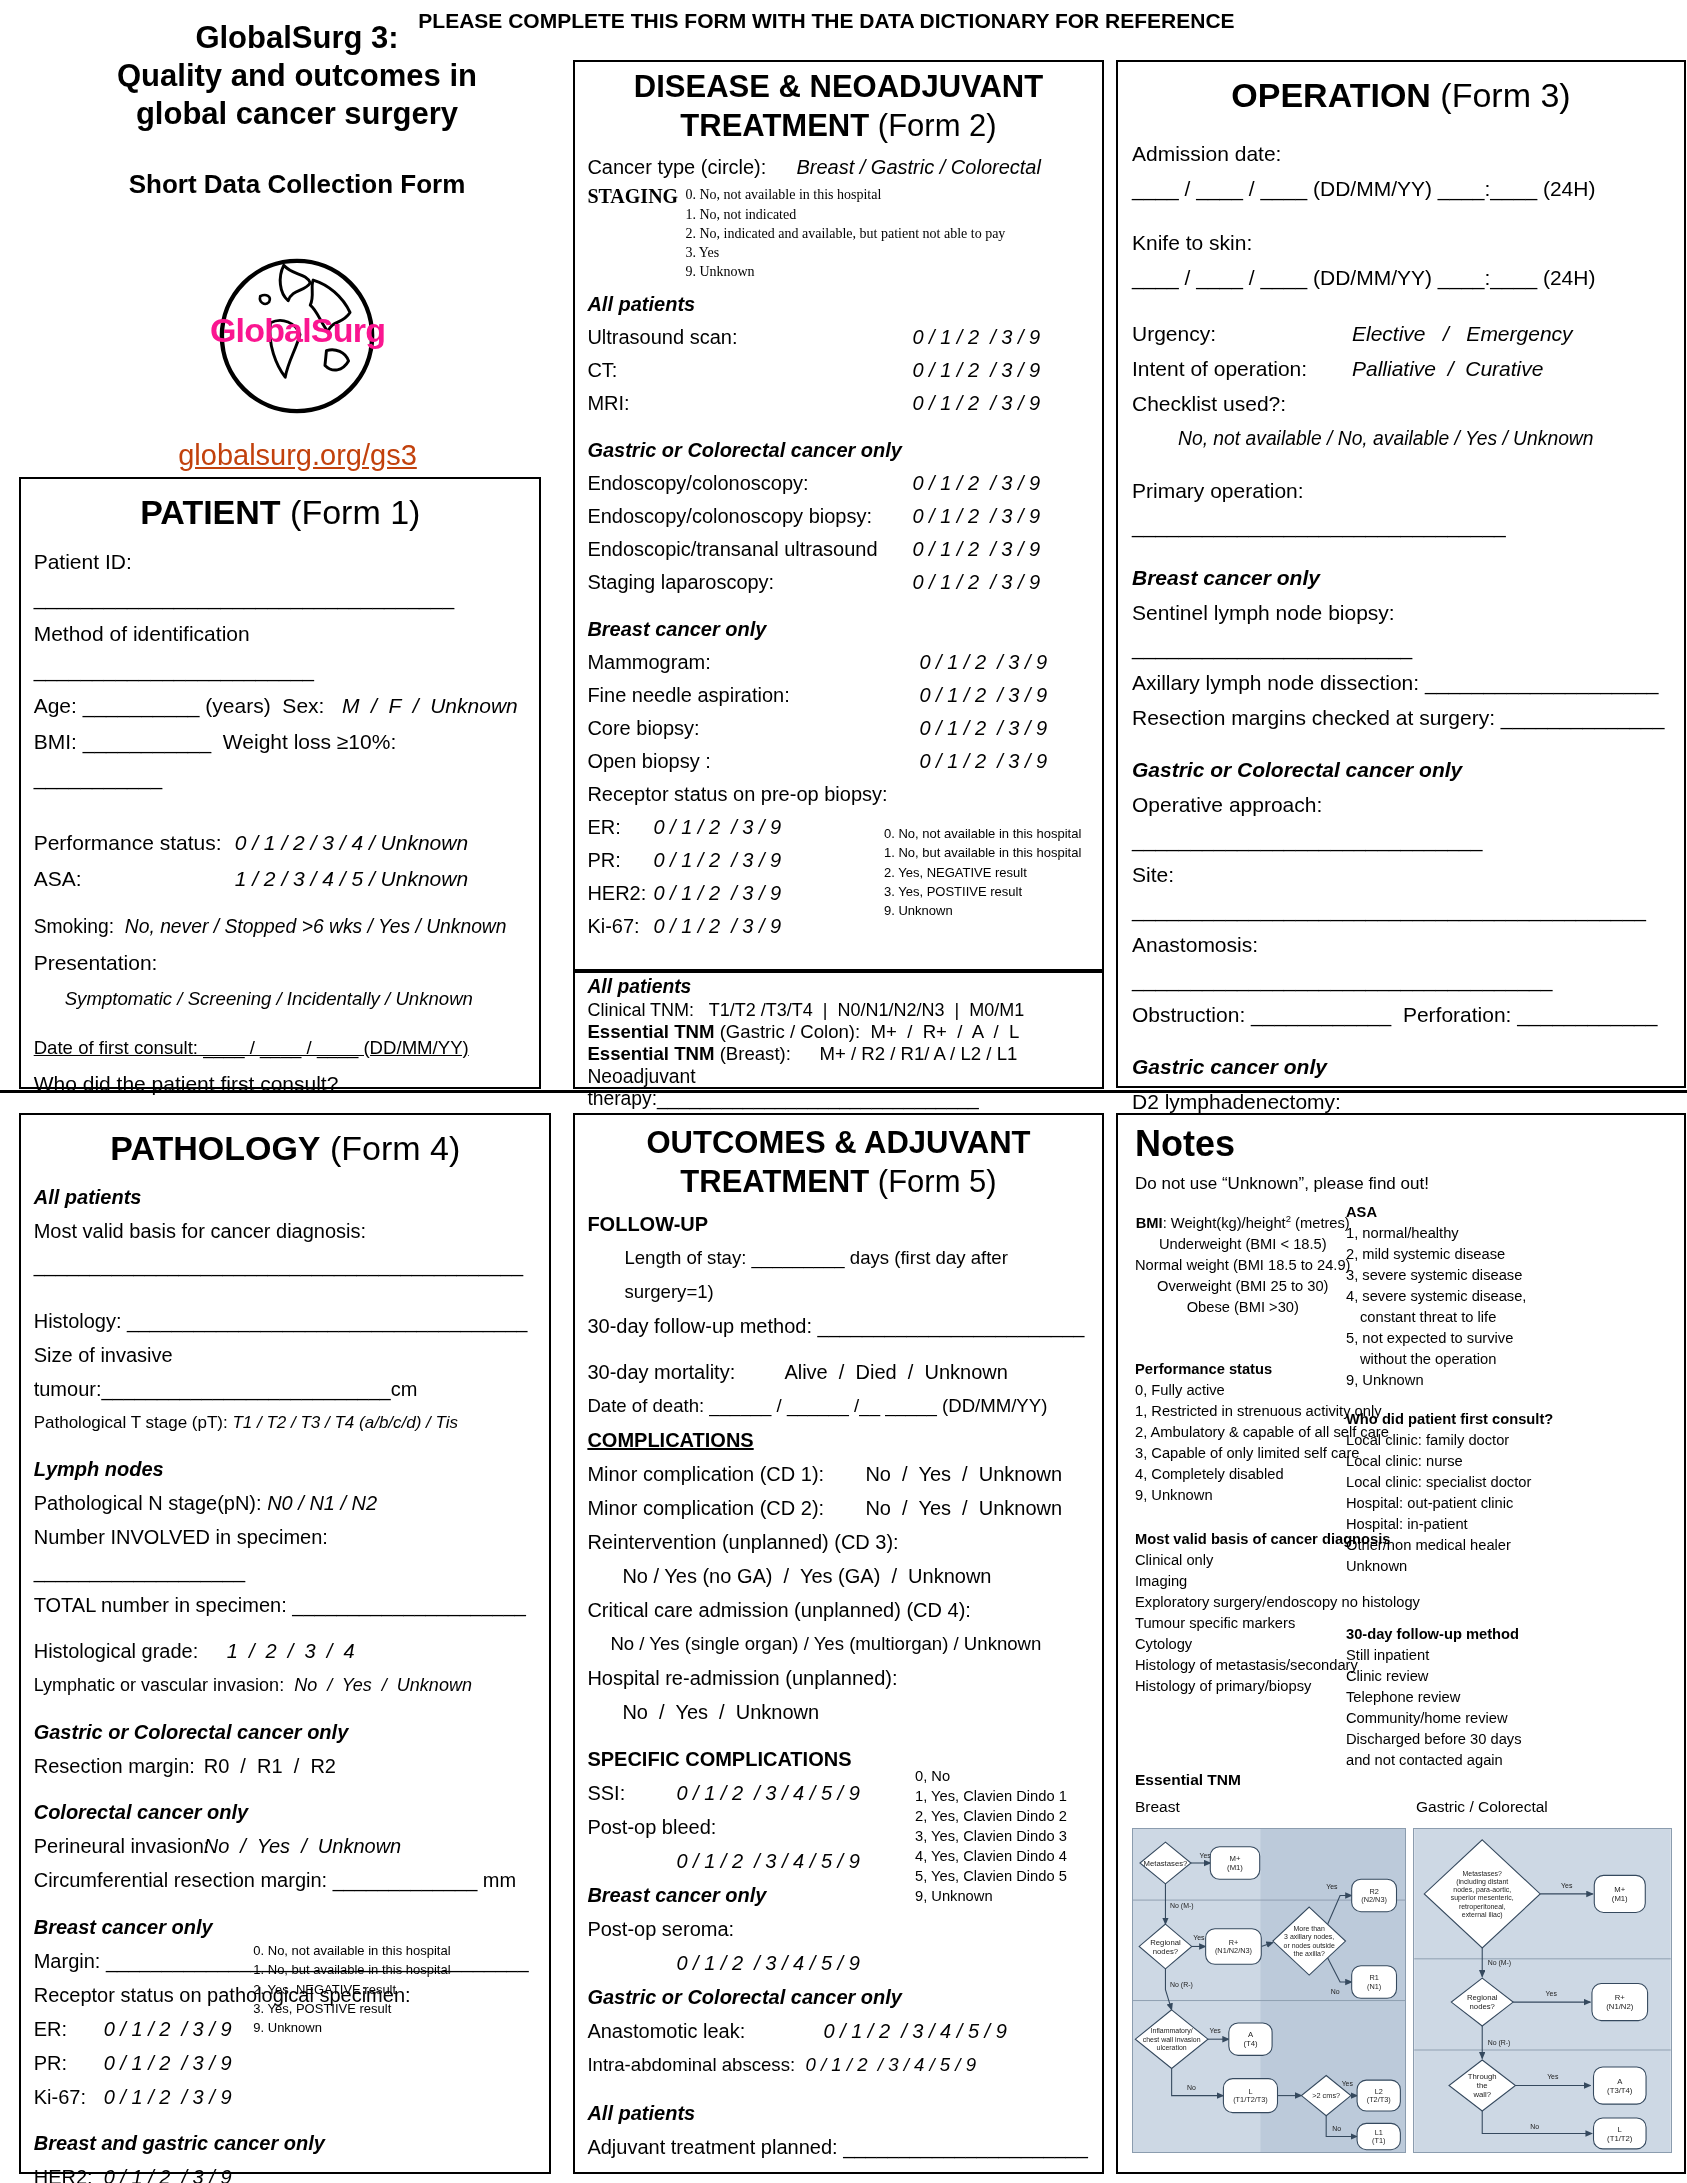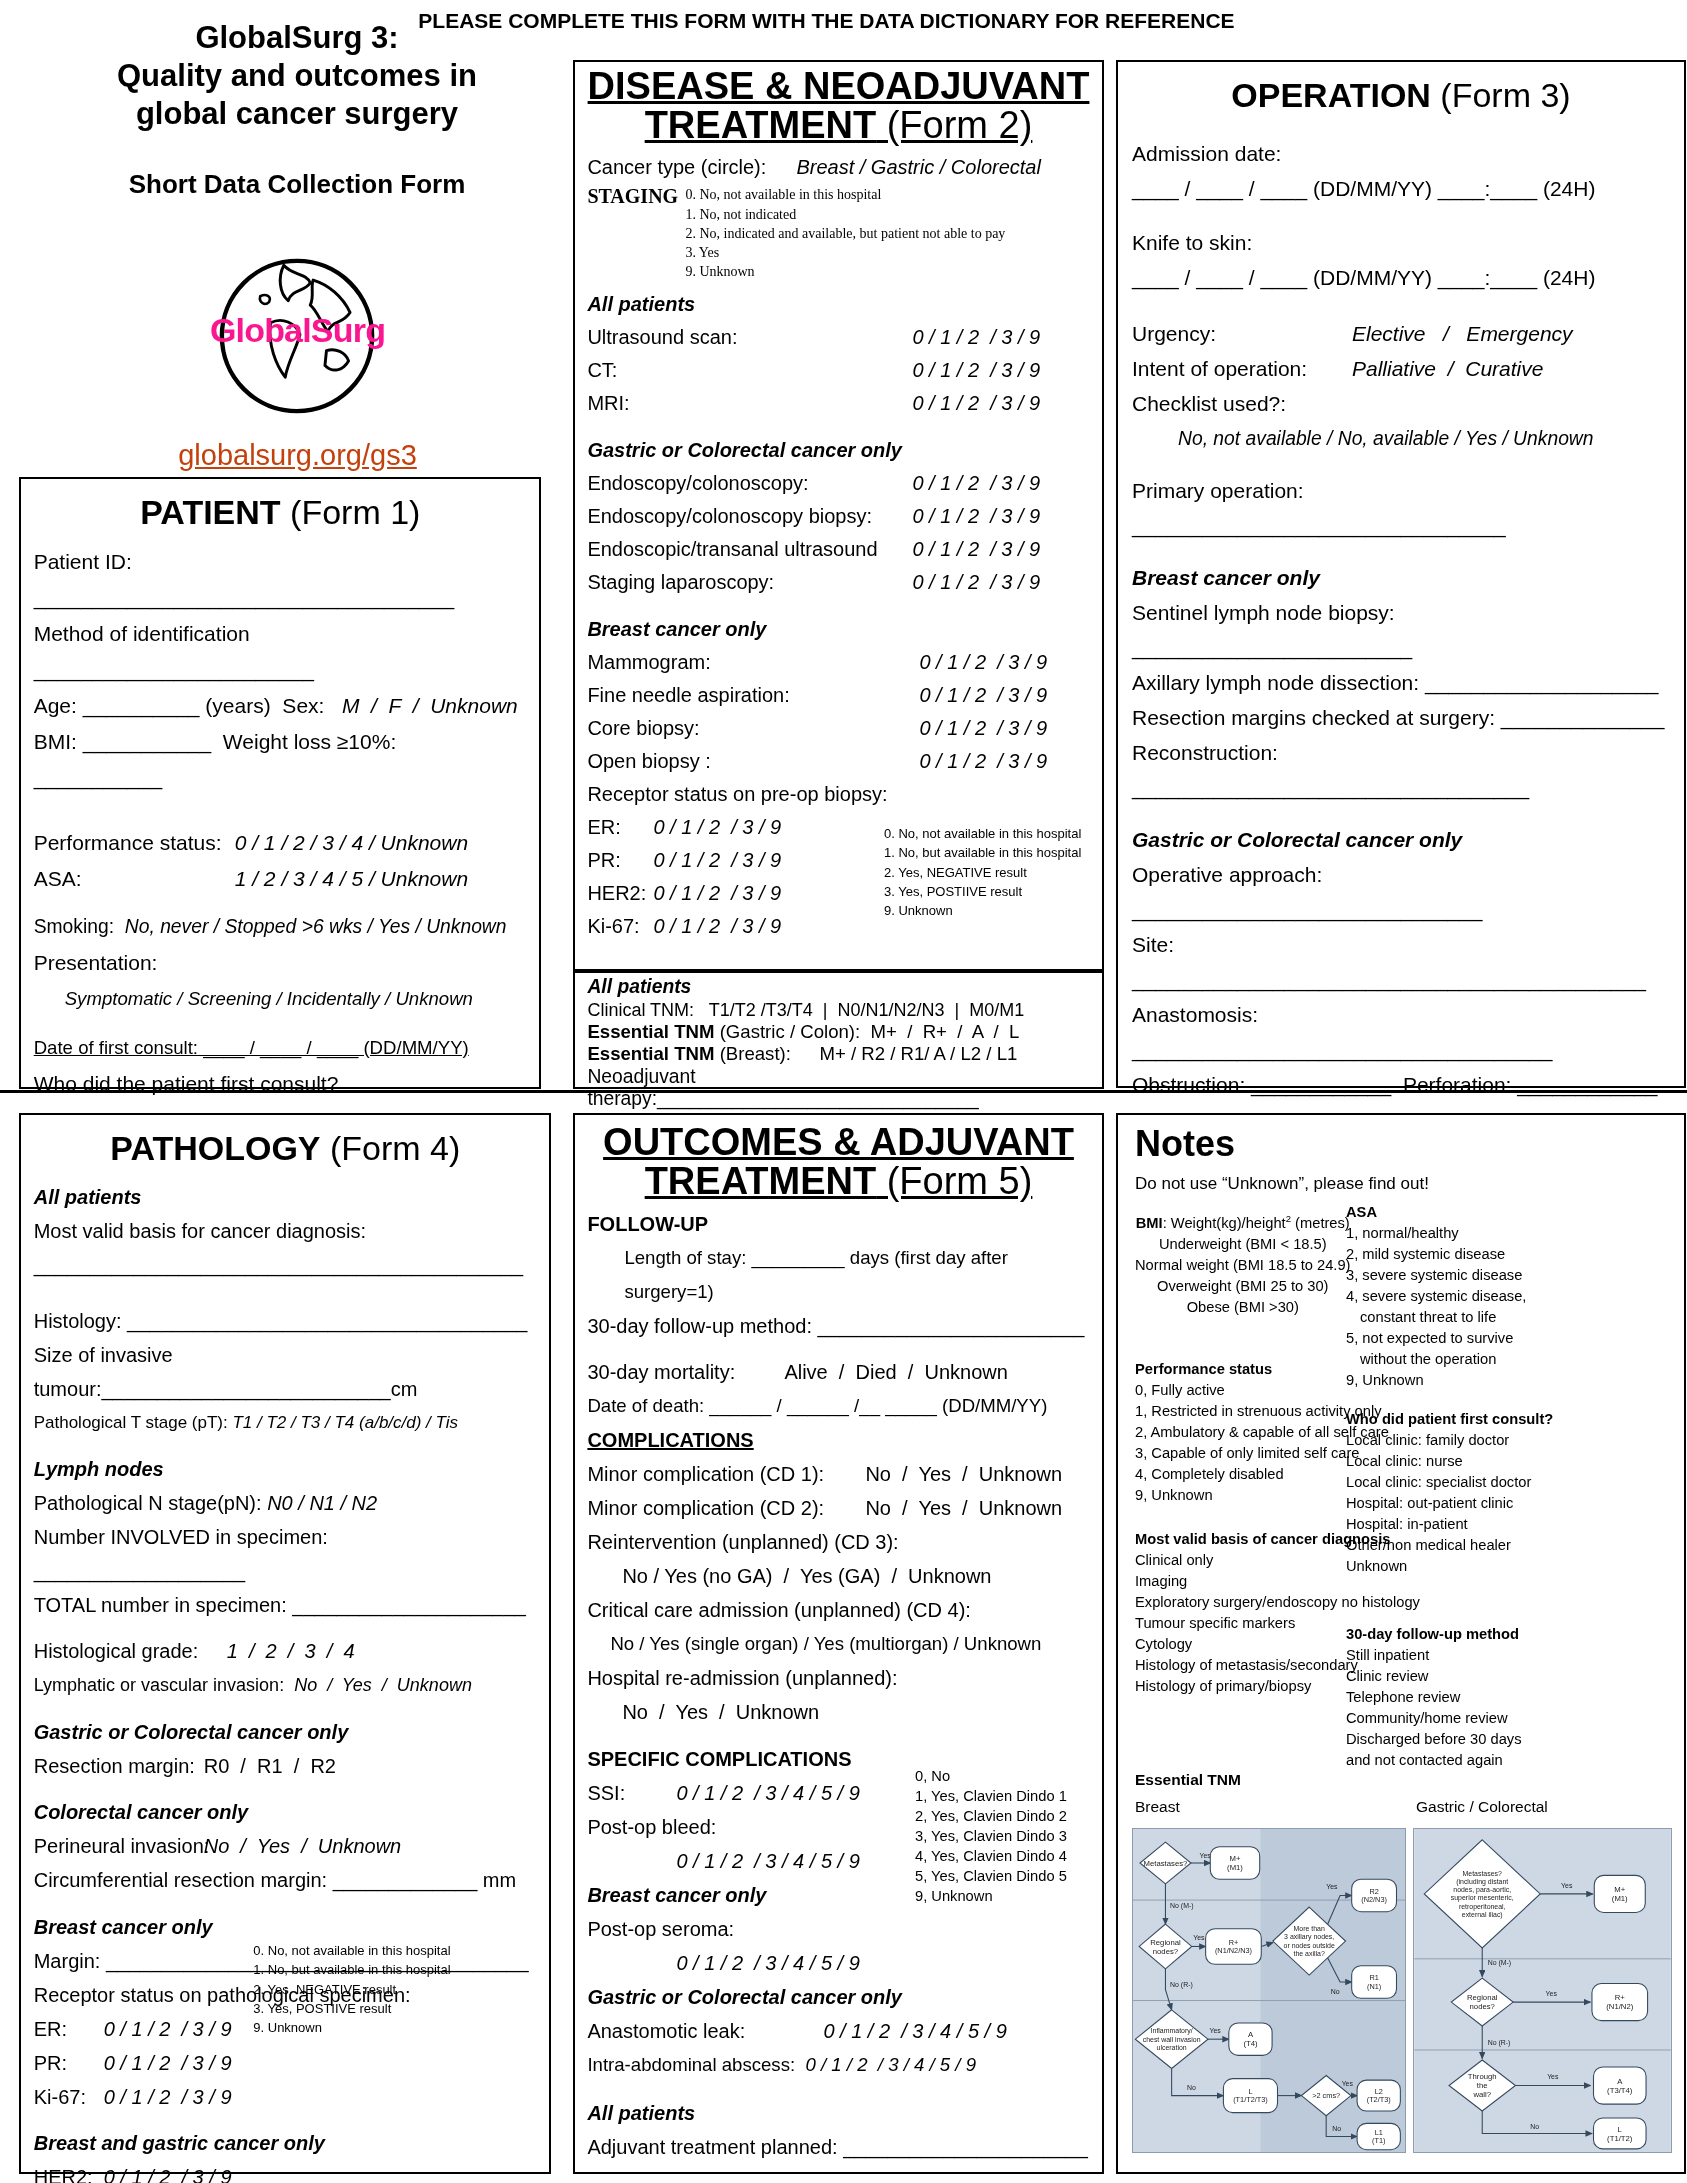--- a/index.html
+++ b/index.html
@@ -10,21 +10,21 @@
   .header-block{left:73px;top:18.6px;width:448px;text-align:center;}
   .ht{font-size:31px;font-weight:700;line-height:38px;}
   .hsub{margin-top:36px;font-size:26px;font-weight:700;}
   .globe{left:216px;top:255px;width:162px;height:162px;}
   .logo-text{left:116px;top:311px;width:363px;text-align:center;font-size:34px;font-weight:700;letter-spacing:-0.8px;}
   .site-link{left:116px;top:439px;width:363px;text-align:center;font-size:29px;color:#c2410c;text-decoration:underline;}
   .box{position:absolute;border:2.3px solid #000;background:#fff;box-sizing:border-box;}
   .box-title{text-align:center;font-weight:700;}
   .box-title .reg{font-weight:400;}
   .t44{font-size:34px;line-height:42px;margin:7.7px 0 10.8px;}
-  .t40{font-size:38px;line-height:39px;margin:3.1px 0 6.2px;text-decoration:underline;}
+  .t40{font-size:31px;line-height:39px;margin:3.1px 0 6.2px;}
   .ln{position:relative;white-space:pre-wrap;}
   .ln .b{font-weight:700;} .ln .i{font-style:italic;} .ln .bi{font-weight:700;font-style:italic;}
   .ln .sup{vertical-align:super;font-size:65%;}
   .tab{position:absolute;top:0;white-space:pre;}
   .patient{left:19.3px;top:477px;width:522px;height:612px;padding:4.6px 12.4px;}
   .patient .ln{font-size:21px;line-height:36px;}
   .f2a{left:573px;top:60px;width:531px;height:911px;padding:1.5px 12.4px;}
   .f2a .ln{font-size:20px;line-height:33px;}
   .f2b{left:573px;top:971px;width:531px;height:118px;padding:3.1px 12.4px;}
   .f2b .ln{font-size:19.3px;line-height:22.4px;}
@@ -164,21 +164,20 @@
         <div class="ln"><span class="">____ / ____ / ____ (DD/MM/YY) ____:____ (24H)</span></div>
         <div class="ln" style="margin-top: 21.6px;"><span class="">Urgency:</span><span class="tab" style="left: 220px;"><span class="i">Elective   /   Emergency</span></span></div>
         <div class="ln"><span class="">Intent of operation:</span><span class="tab" style="left: 220px;"><span class="i">Palliative  /  Curative</span></span></div>
         <div class="ln"><span class="">Checklist used?:</span></div>
         <div class="ln" style="padding-left: 46px; font-size: 19.3px;"><span class="i">No, not available / No, available / Yes / Unknown</span></div>
         <div class="ln" style="margin-top: 17px;"><span class="">Primary operation: </span><span class="">________________________________</span></div>
         <div class="ln" style="margin-top: 17px;"><span class="bi">Breast cancer only</span></div>
         <div class="ln"><span class="">Sentinel lymph node biopsy: </span><span class="">________________________</span></div>
         <div class="ln"><span class="">Axillary lymph node dissection: </span><span class="">____________________</span></div>
         <div class="ln"><span class="">Resection margins checked at surgery: </span><span class="">______________</span></div>
-        <div class="ln"><span class="">Reconstruction: </span><span class="">__________________________________</span></div>
         <div class="ln" style="margin-top: 17px;"><span class="bi">Gastric or Colorectal cancer only</span></div>
         <div class="ln"><span class="">Operative approach: </span><span class="">______________________________</span></div>
         <div class="ln"><span class="">Site: </span><span class="">____________________________________________</span></div>
         <div class="ln"><span class="">Anastomosis:  </span><span class="">____________________________________</span></div>
         <div class="ln"><span class="">Obstruction: </span><span class="">____________</span><span class="">  Perforation: </span><span class="">____________</span></div>
         <div class="ln" style="margin-top: 17px;"><span class="bi">Gastric cancer only</span></div>
         <div class="ln"><span class="">D2 lymphadenectomy: </span><span class="">______________________________</span></div>
         <div class="ln" style="margin-top: 17px;"><span class="bi">Colorectal cancer only</span></div>
         <div class="ln"><span class="">Stoma formed: (</span><span class="i">if yes, what type</span><span class="">) </span><span class="">__________________</span></div>
       </div>

